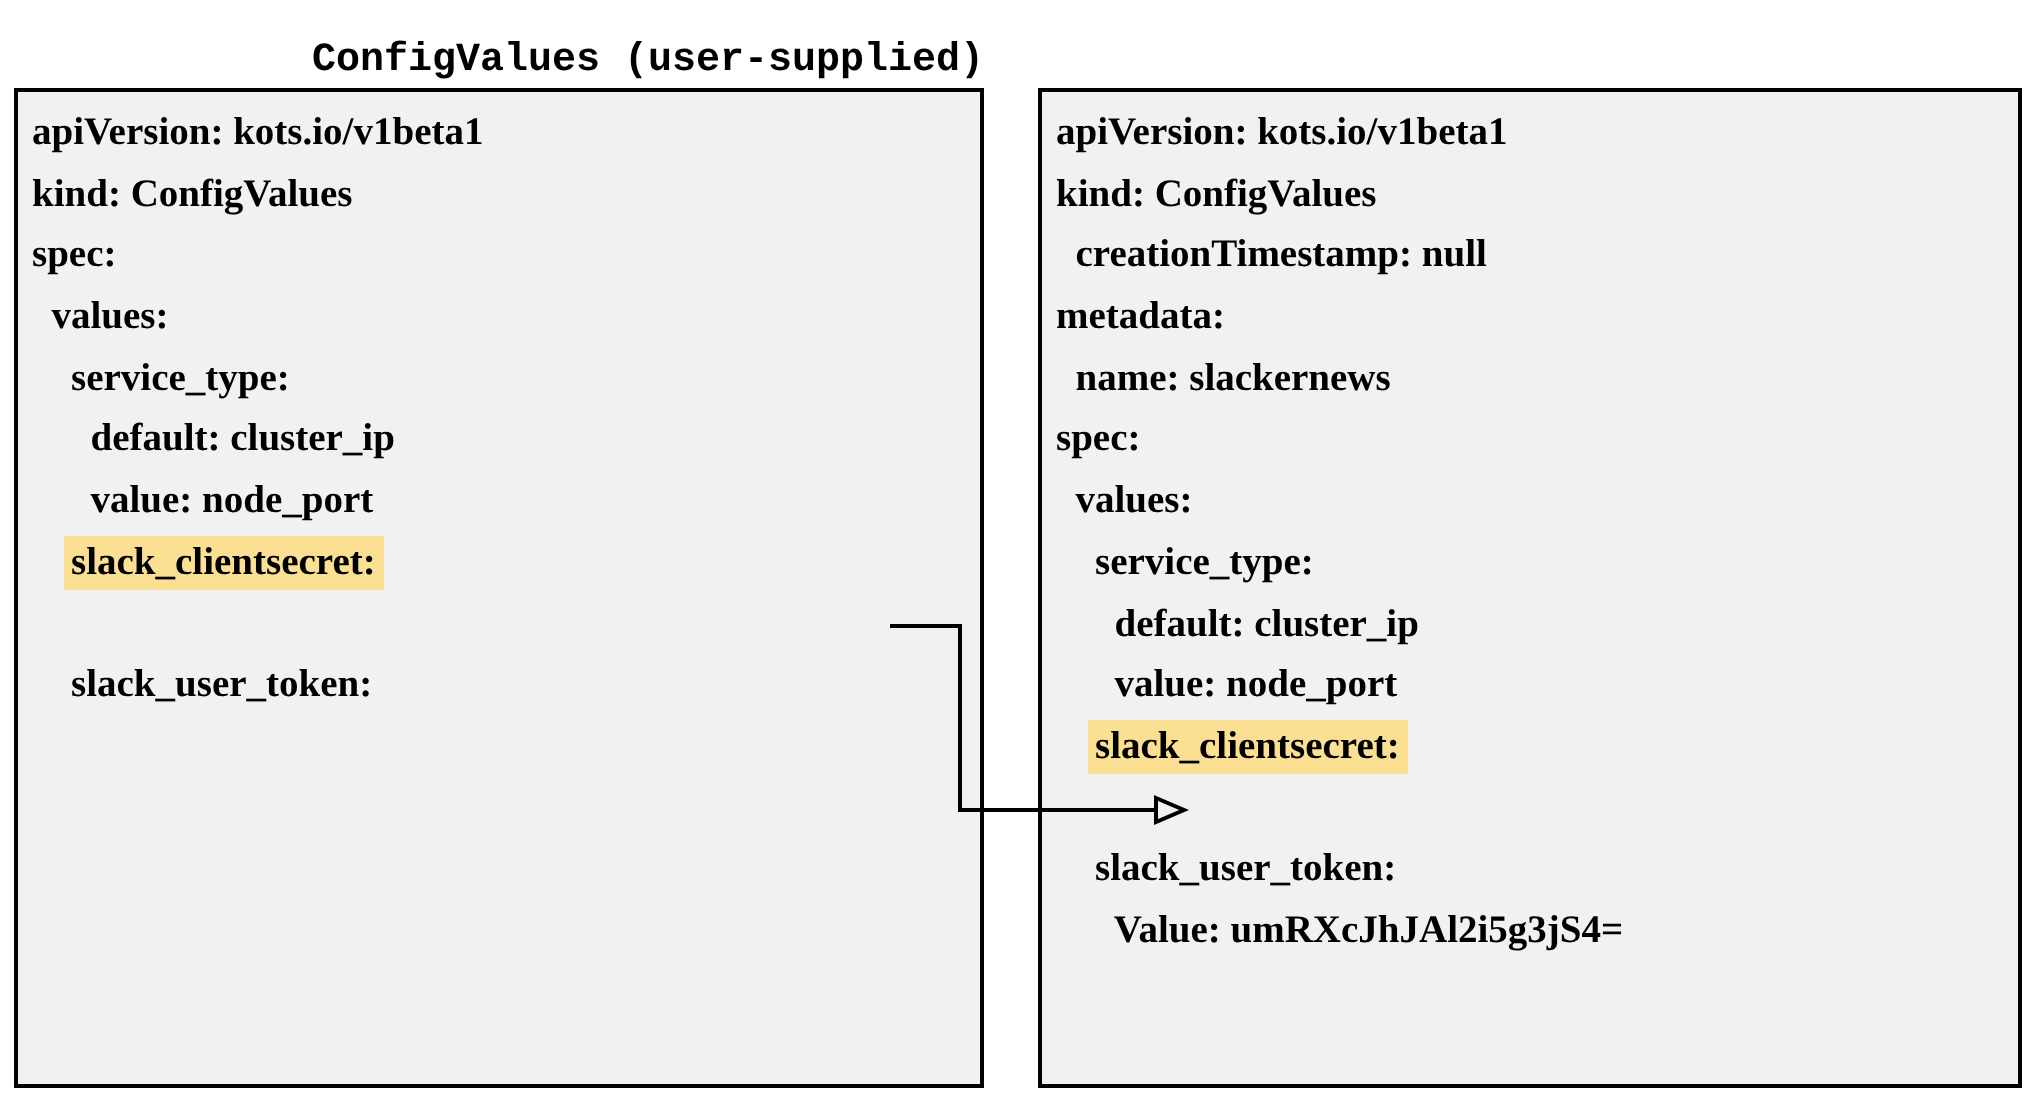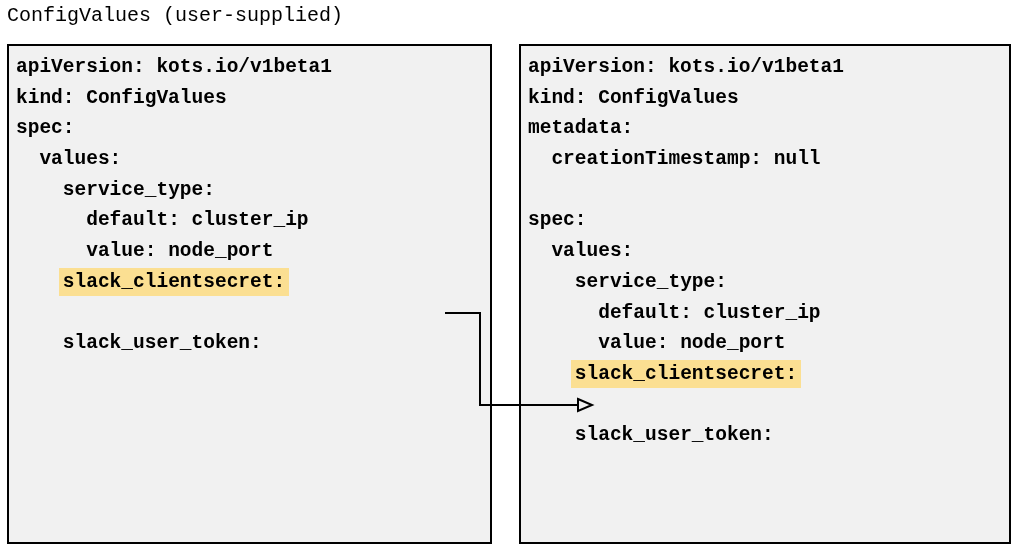--- a/index.html
+++ b/index.html
@@ -12,41 +12,41 @@
   }
   * { margin: 0; padding: 0; box-sizing: border-box; }
   body {
     width: 1019px; height: 559px;
     background: var(--page-bg);
     font-family: "Liberation Mono", monospace;
     overflow: hidden;
   }
   .canvas { position: relative; width: 1019px; height: 559px; }
   .panel-title {
-    position: absolute; top: 4px; height: 26px;
-    font-size: 20px; font-weight: 400; color: var(--text);
-    text-align: left; white-space: pre;
+    position: absolute; top: 19px; height: 26px;
+    font-size: 20px; font-weight: 700; color: var(--text);
+    text-align: right; white-space: pre;
   }
   .panel-title.left  { left: 7px;   width: 485px; }
   .panel-title.right { left: 519px; width: 492px; }
   .panel {
     position: absolute; top: 44px; height: 500px;
     background: var(--panel-bg);
     border: 2px solid var(--panel-border);
     padding: 6px 0 0 7px;
     overflow: hidden;
   }
   .panel.left  { left: 7px;   width: 485px; }
   .panel.right { left: 519px; width: 492px; }
   .code-line {
     height: 30.7px; line-height: 30.7px;
     font-size: 19.5px; font-weight: 700; color: var(--text);
     white-space: pre;
   }
-  .indent, .code-text { white-space: pre; }
+  .indent, .code-text { white-space: pre; font-family: Liberation Serif, serif; }
   .code-text.highlight {
     background: var(--highlight);
     padding: 3px 4px;
     margin: -3px -4px;
   }
   svg.arrow-overlay {
     position: absolute; left: 0; top: 0;
     width: 1019px; height: 559px;
     pointer-events: none;
   }
@@ -69,32 +69,32 @@
       <div class="code-line"><span class="indent">      </span><span class="code-text">default: cluster_ip</span></div>
       <div class="code-line"><span class="indent">      </span><span class="code-text">value: node_port</span></div>
       <div class="code-line"><span class="indent">    </span><span class="code-text highlight">slack_clientsecret:</span></div>
       <div class="code-line"><span class="indent">      </span></div>
       <div class="code-line"><span class="indent">    </span><span class="code-text">slack_user_token:</span></div>
     </div>
 
   <div class="panel right">
       <div class="code-line"><span class="indent"></span><span class="code-text">apiVersion: kots.io/v1beta1</span></div>
       <div class="code-line"><span class="indent"></span><span class="code-text">kind: ConfigValues</span></div>
+      <div class="code-line"><span class="indent">  </span><span class="code-text">creationTimestamp: null</span></div>
       <div class="code-line"><span class="indent"></span><span class="code-text">metadata:</span></div>
-      <div class="code-line"><span class="indent">  </span><span class="code-text">creationTimestamp: null</span></div>
-      <div class="code-line"><span class="indent">  </span></div>
+      <div class="code-line"><span class="indent">  </span><span class="code-text">name: slackernews</span></div>
       <div class="code-line"><span class="indent"></span><span class="code-text">spec:</span></div>
       <div class="code-line"><span class="indent">  </span><span class="code-text">values:</span></div>
       <div class="code-line"><span class="indent">    </span><span class="code-text">service_type:</span></div>
       <div class="code-line"><span class="indent">      </span><span class="code-text">default: cluster_ip</span></div>
       <div class="code-line"><span class="indent">      </span><span class="code-text">value: node_port</span></div>
       <div class="code-line"><span class="indent">    </span><span class="code-text highlight">slack_clientsecret:</span></div>
       <div class="code-line"><span class="indent">      </span></div>
       <div class="code-line"><span class="indent">    </span><span class="code-text">slack_user_token:</span></div>
-      <div class="code-line"><span class="indent">      </span></div>
+      <div class="code-line"><span class="indent">      </span><span class="code-text">Value: umRXcJhJAl2i5g3jS4=</span></div>
     </div>
 
   <svg class="arrow-overlay" viewBox="0 0 1019 559" xmlns="http://www.w3.org/2000/svg">
     <path class="arrow-path" d="M 445 313 H 480 V 405 H 578"></path>
     <path class="arrow-path" d="M 578 399 L 592 405 L 578 411 Z"></path>
   </svg>
 
 </div>
 
 </body></html>

